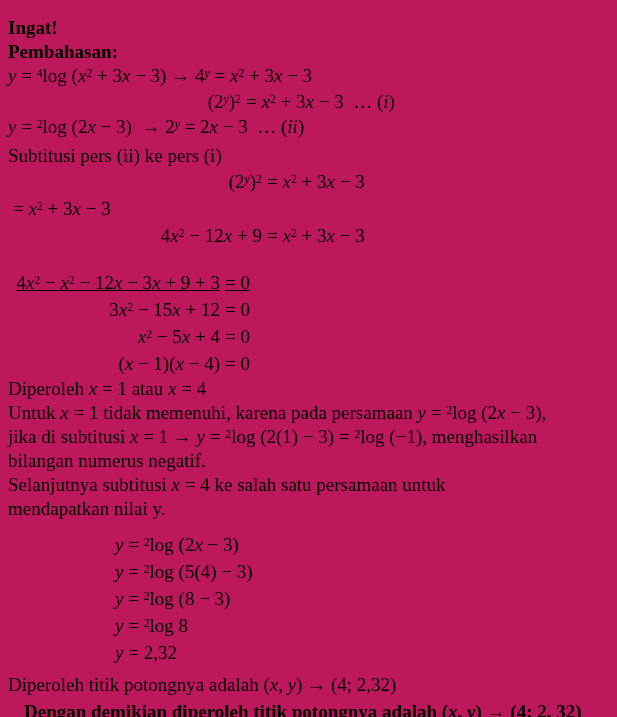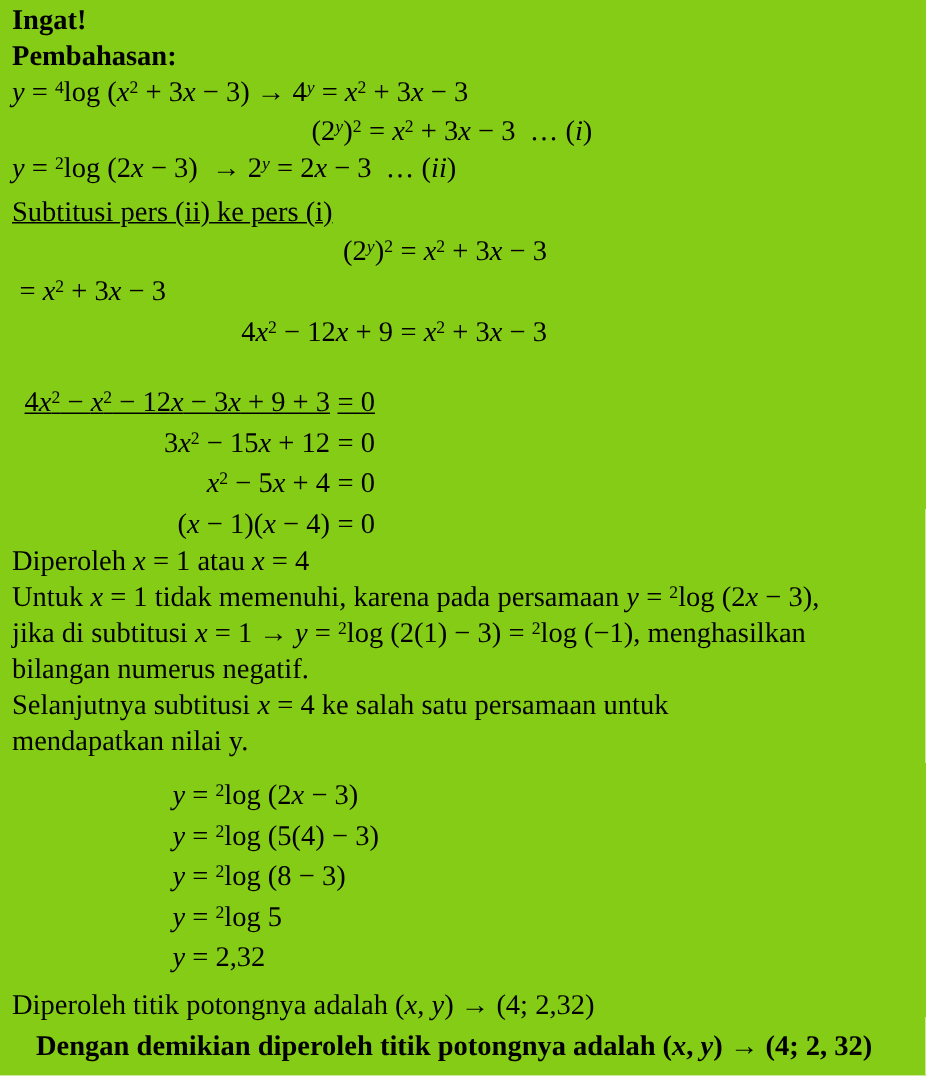--- a/index.html
+++ b/index.html
@@ -7,23 +7,23 @@
     padding: 0;
     background: #ffffff;
     color: #000000;
     font-family: "Liberation Serif", "DejaVu Serif", serif;
     font-size: 19px;
   }
   .page {
     position: relative;
     width: 617px;
     height: 717px;
-    background: #84cc16;
+    background: #be185d;
     box-sizing: border-box;
-    padding-top: 2px;
+    padding-top: 16px;
     overflow: hidden;
   }
   .line {
     padding-left: 8px;
     line-height: 24px;
     white-space: pre;
   }
   .line.mathind { padding-left: 22px; }
   .line.eq { display: flex; line-height: 27px; }
   .line.eq4 { padding-left: 115px; line-height: 27px; }
@@ -42,34 +42,34 @@
 </style>
 </head>
 <body>
 
 <div class="page">
     <div class="line text bold"><span>Ingat!</span></div>
     <div class="line text bold"><span>Pembahasan:</span></div>
     <div class="line math"><span class="i">y</span><span> = </span><sup>4</sup><span>log (</span><span class="i">x</span><sup>2</sup><span> + 3</span><span class="i">x</span><span> − 3) → 4</span><sup class="i">y</sup><span> = </span><span class="i">x</span><sup>2</sup><span> + 3</span><span class="i">x</span><span> − 3</span></div>
     <div class="line eq g1"><span class="lhs"><span>(2</span><sup class="i">y</sup><span>)</span><sup>2</sup></span><span class="rhs"><span>= </span><span class="i">x</span><sup>2</sup><span> + 3</span><span class="i">x</span><span> − 3  … (</span><span class="i">i</span><span>)</span></span></div>
     <div class="line math"><span class="i">y</span><span> = </span><sup>2</sup><span>log (2</span><span class="i">x</span><span> − 3)  → 2</span><sup class="i">y</sup><span> = 2</span><span class="i">x</span><span> − 3  … (</span><span class="i">ii</span><span>)</span></div>
-    <div class="line text" style="margin-top: 5px; text-decoration: underline;"><span>Subtitusi pers (ii) ke pers (i)</span></div>
+    <div class="line text" style="margin-top: 5px;"><span>Subtitusi pers (ii) ke pers (i)</span></div>
     <div class="line eq g2"><span class="lhs"><span>(2</span><sup class="i">y</sup><span>)</span><sup>2</sup></span><span class="rhs"><span>= </span><span class="i">x</span><sup>2</sup><span> + 3</span><span class="i">x</span><span> − 3</span></span></div>
     <div class="line eq g2"><span class="rhs"><span>= </span><span class="i">x</span><sup>2</sup><span> + 3</span><span class="i">x</span><span> − 3</span></span></div>
     <div class="line eq g2"><span class="lhs"><span>4</span><span class="i">x</span><sup>2</sup><span> − 12</span><span class="i">x</span><span> + 9</span></span><span class="rhs"><span>= </span><span class="i">x</span><sup>2</sup><span> + 3</span><span class="i">x</span><span> − 3</span></span></div>
     <div class="line eq g3" style="margin-top: 20px; text-decoration: underline;"><span class="lhs"><span>4</span><span class="i">x</span><sup>2</sup><span> − </span><span class="i">x</span><sup>2</sup><span> − 12</span><span class="i">x</span><span> − 3</span><span class="i">x</span><span> + 9 + 3</span></span><span class="rhs"><span>= 0</span></span></div>
     <div class="line eq g3"><span class="lhs"><span>3</span><span class="i">x</span><sup>2</sup><span> − 15</span><span class="i">x</span><span> + 12</span></span><span class="rhs"><span>= 0</span></span></div>
     <div class="line eq g3"><span class="lhs"><span class="i">x</span><sup>2</sup><span> − 5</span><span class="i">x</span><span> + 4</span></span><span class="rhs"><span>= 0</span></span></div>
     <div class="line eq g3"><span class="lhs"><span>(</span><span class="i">x</span><span> − 1)(</span><span class="i">x</span><span> − 4)</span></span><span class="rhs"><span>= 0</span></span></div>
     <div class="line text"><span>Diperoleh </span><span class="i">x</span><span> = 1 atau </span><span class="i">x</span><span> = 4</span></div>
     <div class="line text"><span>Untuk </span><span class="i">x</span><span> = 1 tidak memenuhi, karena pada persamaan </span><span class="i">y</span><span> = </span><sup>2</sup><span>log (2</span><span class="i">x</span><span> − 3),</span></div>
     <div class="line text"><span>jika di subtitusi </span><span class="i">x</span><span> = 1 → </span><span class="i">y</span><span> = </span><sup>2</sup><span>log (2(1) − 3) = </span><sup>2</sup><span>log (−1), menghasilkan</span></div>
     <div class="line text"><span>bilangan numerus negatif.</span></div>
     <div class="line text"><span>Selanjutnya subtitusi </span><span class="i">x</span><span> = 4 ke salah satu persamaan untuk</span></div>
     <div class="line text"><span>mendapatkan nilai y.</span></div>
     <div class="line eq4" style="margin-top: 10px;"><span class="i">y</span><span> = </span><sup>2</sup><span>log (2</span><span class="i">x</span><span> − 3)</span></div>
     <div class="line eq4"><span class="i">y</span><span> = </span><sup>2</sup><span>log (5(4) − 3)</span></div>
     <div class="line eq4"><span class="i">y</span><span> = </span><sup>2</sup><span>log (8 − 3)</span></div>
-    <div class="line eq4"><span class="i">y</span><span> = </span><sup>2</sup><span>log 5</span></div>
+    <div class="line eq4"><span class="i">y</span><span> = </span><sup>2</sup><span>log 8</span></div>
     <div class="line eq4"><span class="i">y</span><span> = 2,32</span></div>
     <div class="line text" style="margin-top: 7px;"><span>Diperoleh titik potongnya adalah (</span><span class="i">x</span><span>, </span><span class="i">y</span><span>) → (4; 2,32)</span></div>
     <div class="line text bold" style="margin-top: 3px; margin-left: 16px;"><span>Dengan demikian diperoleh titik potongnya adalah (</span><span class="i">x</span><span>, </span><span class="i">y</span><span>) → (4; 2, 32)</span></div>
   </div>
 
 </body></html>

